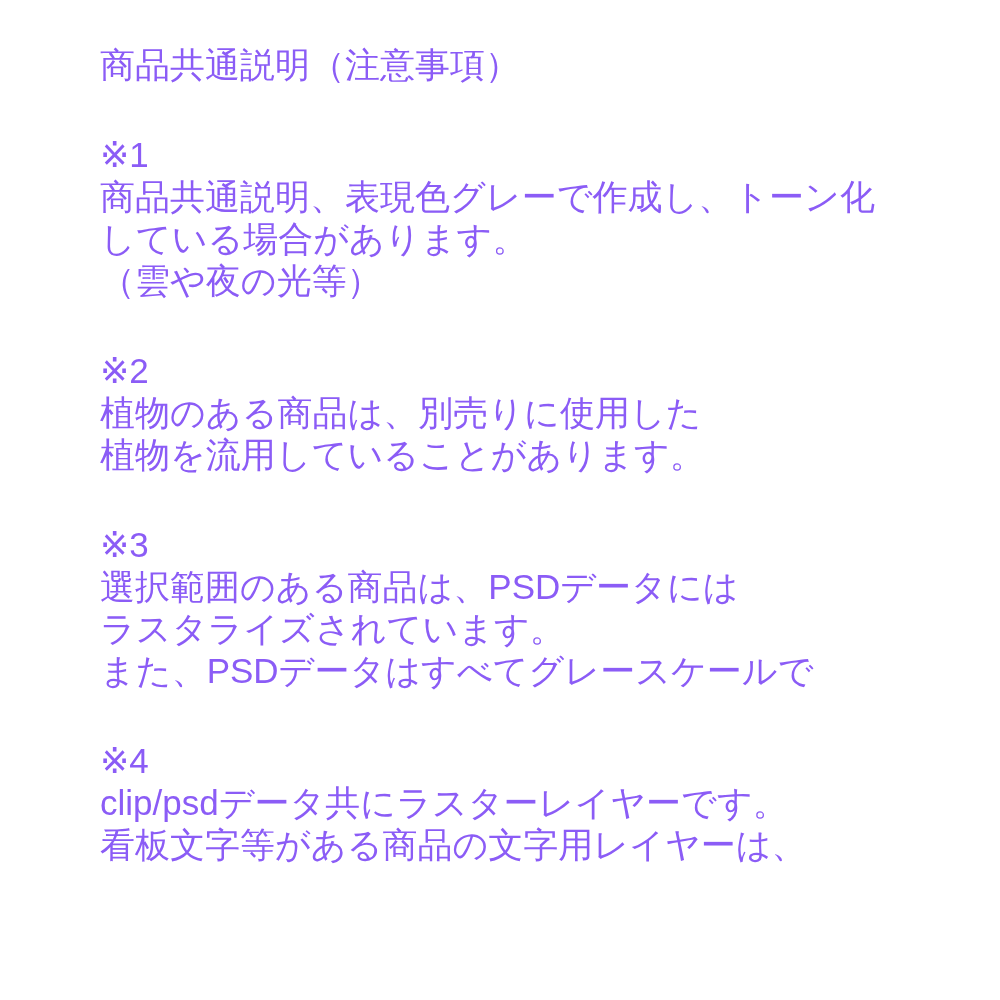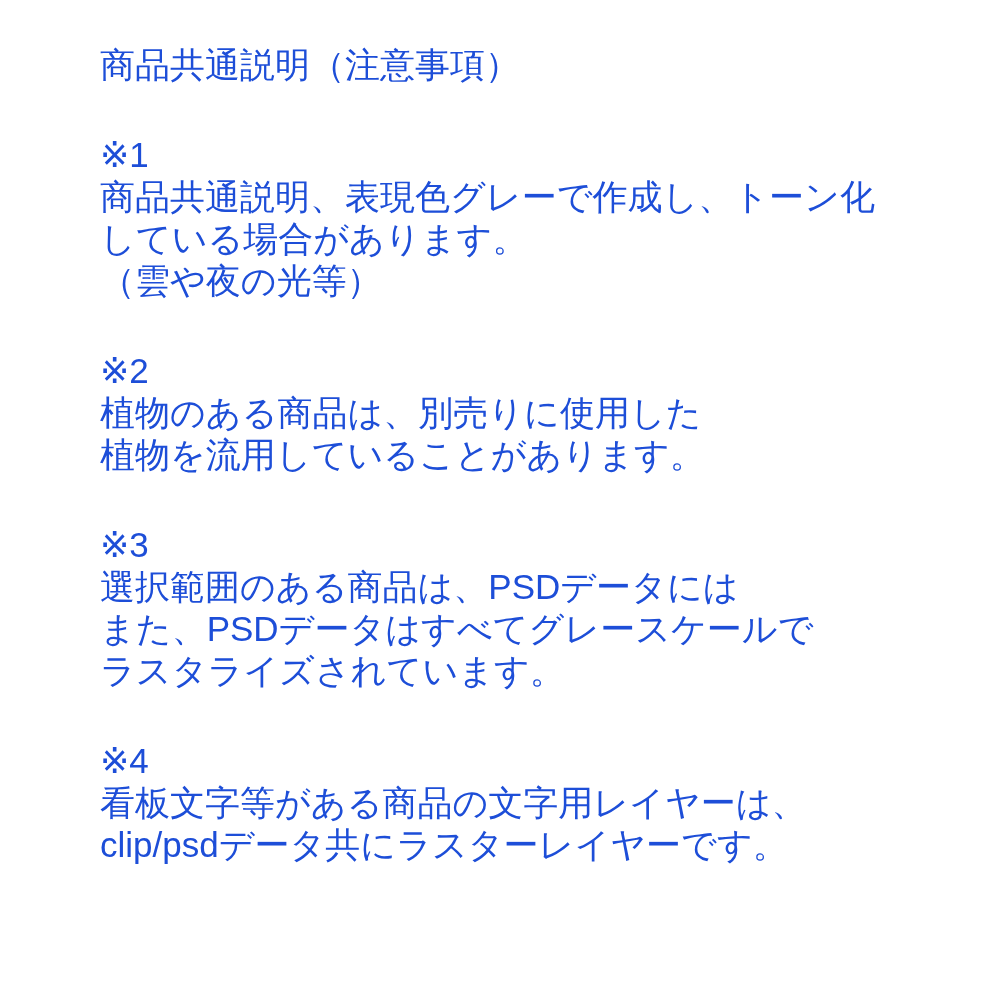--- a/index.html
+++ b/index.html
@@ -35,43 +35,43 @@
   }
   .line {
     font-size: 35px;
     line-height: 42px;
     white-space: nowrap;
   }
 </style>
 </head>
 <body style="background: rgb(255, 255, 255);">
 
-<div class="doc" style="color: #1d4ed8;">
+<div class="doc" style="color: #8b5cf6;">
 
   <h1 class="title">商品共通説明（注意事項）</h1>
 
   <div class="section">
     <div class="line">※1</div>
     <div class="line">商品共通説明、表現色グレーで作成し、トーン化</div>
     <div class="line">している場合があります。</div>
     <div class="line">（雲や夜の光等）</div>
   </div>
 
   <div class="section">
     <div class="line">※2</div>
     <div class="line">植物のある商品は、別売りに使用した</div>
     <div class="line">植物を流用していることがあります。</div>
   </div>
 
   <div class="section">
     <div class="line">※3</div>
     <div class="line">選択範囲のある商品は、PSDデータには</div>
+    <div class="line">ラスタライズされています。</div>
     <div class="line">また、PSDデータはすべてグレースケールで</div>
-    <div class="line">ラスタライズされています。</div>
   </div>
 
   <div class="section">
     <div class="line">※4</div>
+    <div class="line">clip/psdデータ共にラスターレイヤーです。</div>
     <div class="line">看板文字等がある商品の文字用レイヤーは、</div>
-    <div class="line">clip/psdデータ共にラスターレイヤーです。</div>
   </div>
 
 </div>
 
 </body></html>

